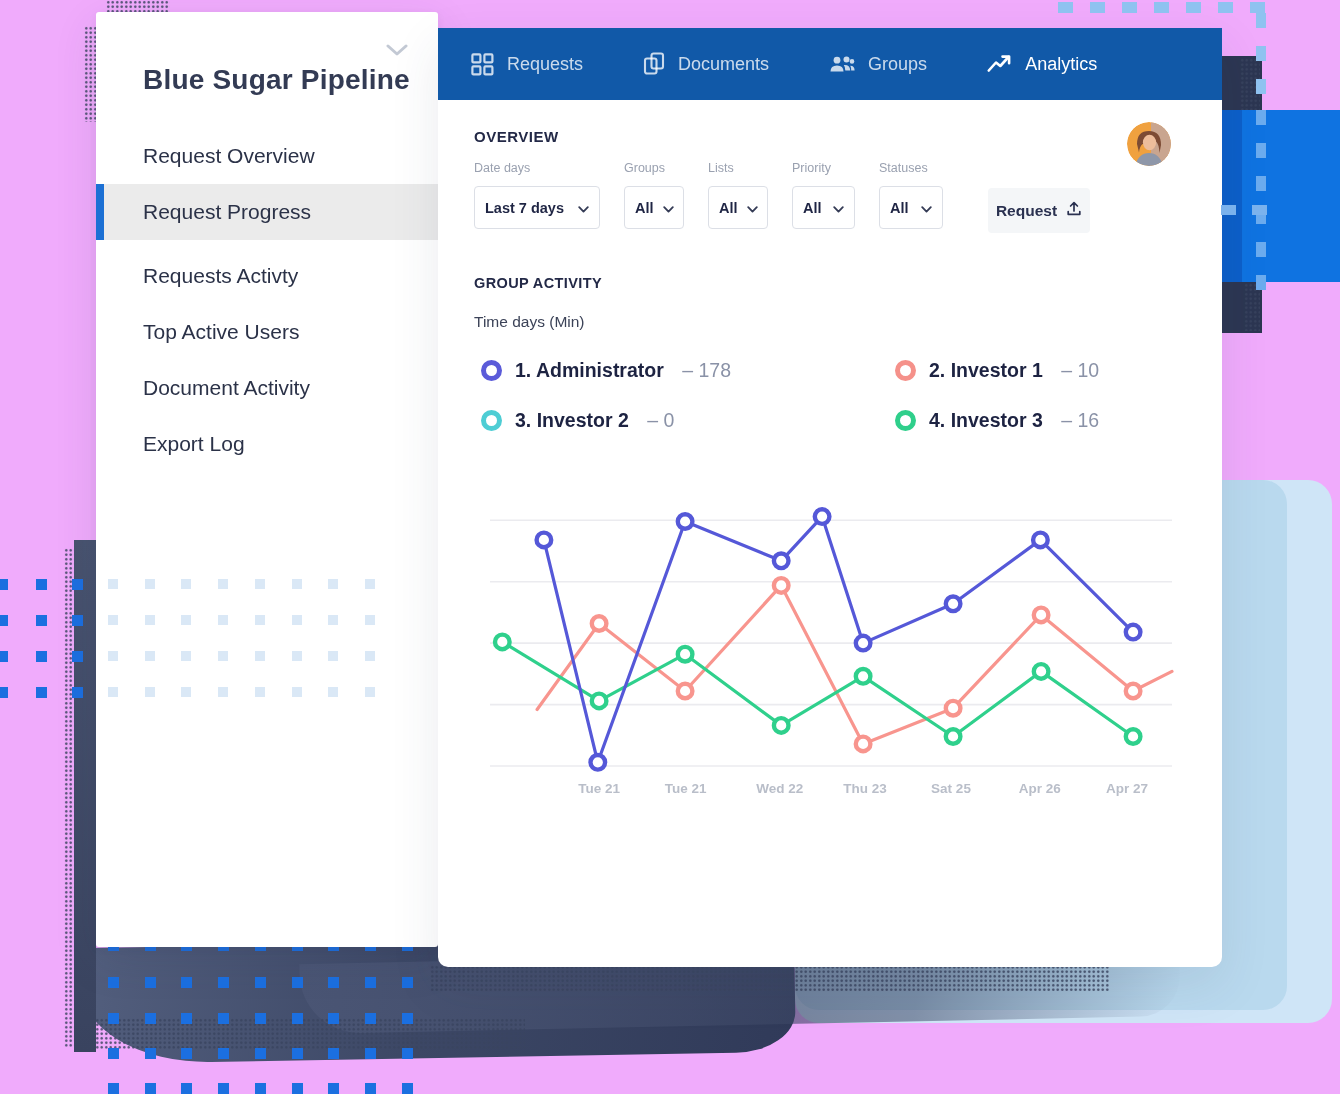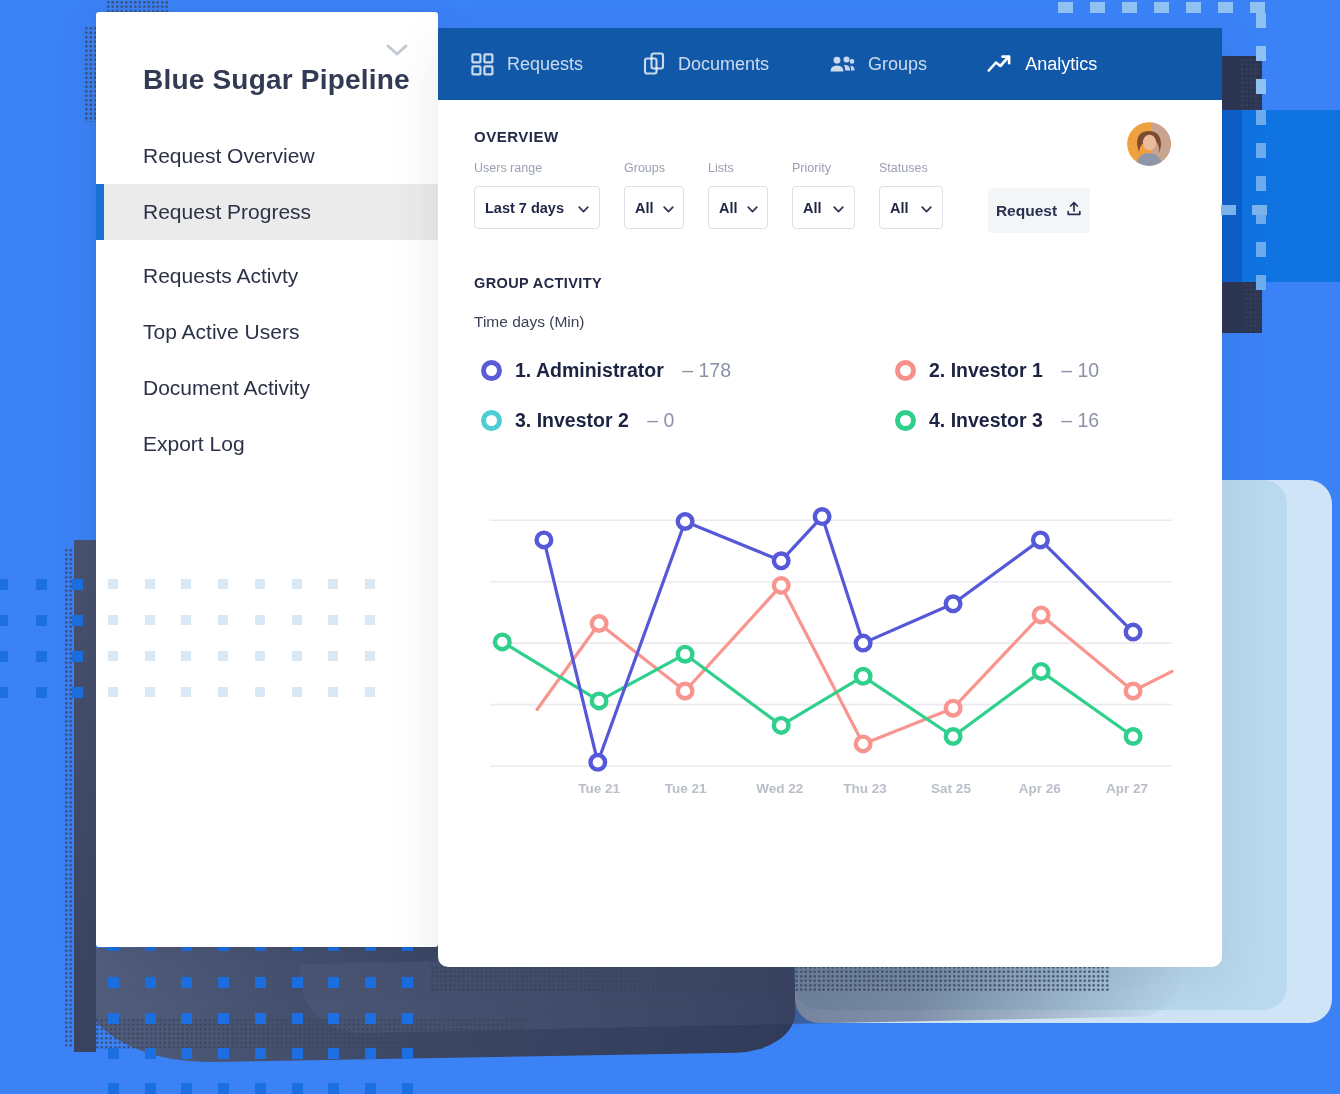--- a/index.html
+++ b/index.html
@@ -1,16 +1,16 @@
 <!DOCTYPE html>
 <html><head>
 <meta charset="utf-8">
 <style>
   html,body{margin:0;padding:0;background:#fff;}
-  #page{position:relative;width:1340px;height:1094px;overflow:hidden;background:#3b82f6;
+  #page{position:relative;width:1340px;height:1094px;overflow:hidden;background:#f0abfc;
         font-family:"Liberation Sans",sans-serif;}
   
   .abs{position:absolute;}
   .halftone{position:absolute;background-image:radial-gradient(circle,#39445f 1.15px,transparent 1.35px);
             background-size:4.5px 4.5px;opacity:.85;}
   #lightrect-base{left:795px;top:480px;width:537px;height:543px;border-radius:24px;background:#cfe5f7;z-index:0;}
   #lightrect-dark{left:795px;top:480px;width:492px;height:530px;border-radius:24px;background:#b9d9ee;z-index:0;}
   #swoosh{left:80px;top:942px;width:715px;height:116px;z-index:1;transform:rotate(-1deg);
           background:linear-gradient(100deg,#535f7e 0%,#3c4765 48%,#303a59 100%);
           border-radius:10px 4px 60px 130px / 10px 4px 40px 80px;}
@@ -259,21 +259,21 @@
               <path d="M15.5 2.6 h6.6 v6.6" fill="none" stroke="currentColor" stroke-width="2.6" stroke-linecap="round" stroke-linejoin="round"></path>
             </svg>
           </span>
           <span>Analytics</span>
         </div>
       </div>
 
     <div id="overview-heading">OVERVIEW</div>
     <div id="filters">
         <div class="filter">
-          <label>Users range</label>
+          <label>Date days</label>
           <div class="fbox" style="width: 126px;">
             <span>Last 7 days</span>
             <span><svg width="11" height="7" viewBox="0 0 11 7">
                 <polyline points="1.2,1.2 5.5,5.6 9.8,1.2" fill="none" stroke="#343b55" stroke-width="1.8" stroke-linecap="round" stroke-linejoin="round"></polyline>
               </svg></span>
           </div>
         </div>
         <div class="filter">
           <label>Groups</label>
           <div class="fbox" style="width: 60px;">

